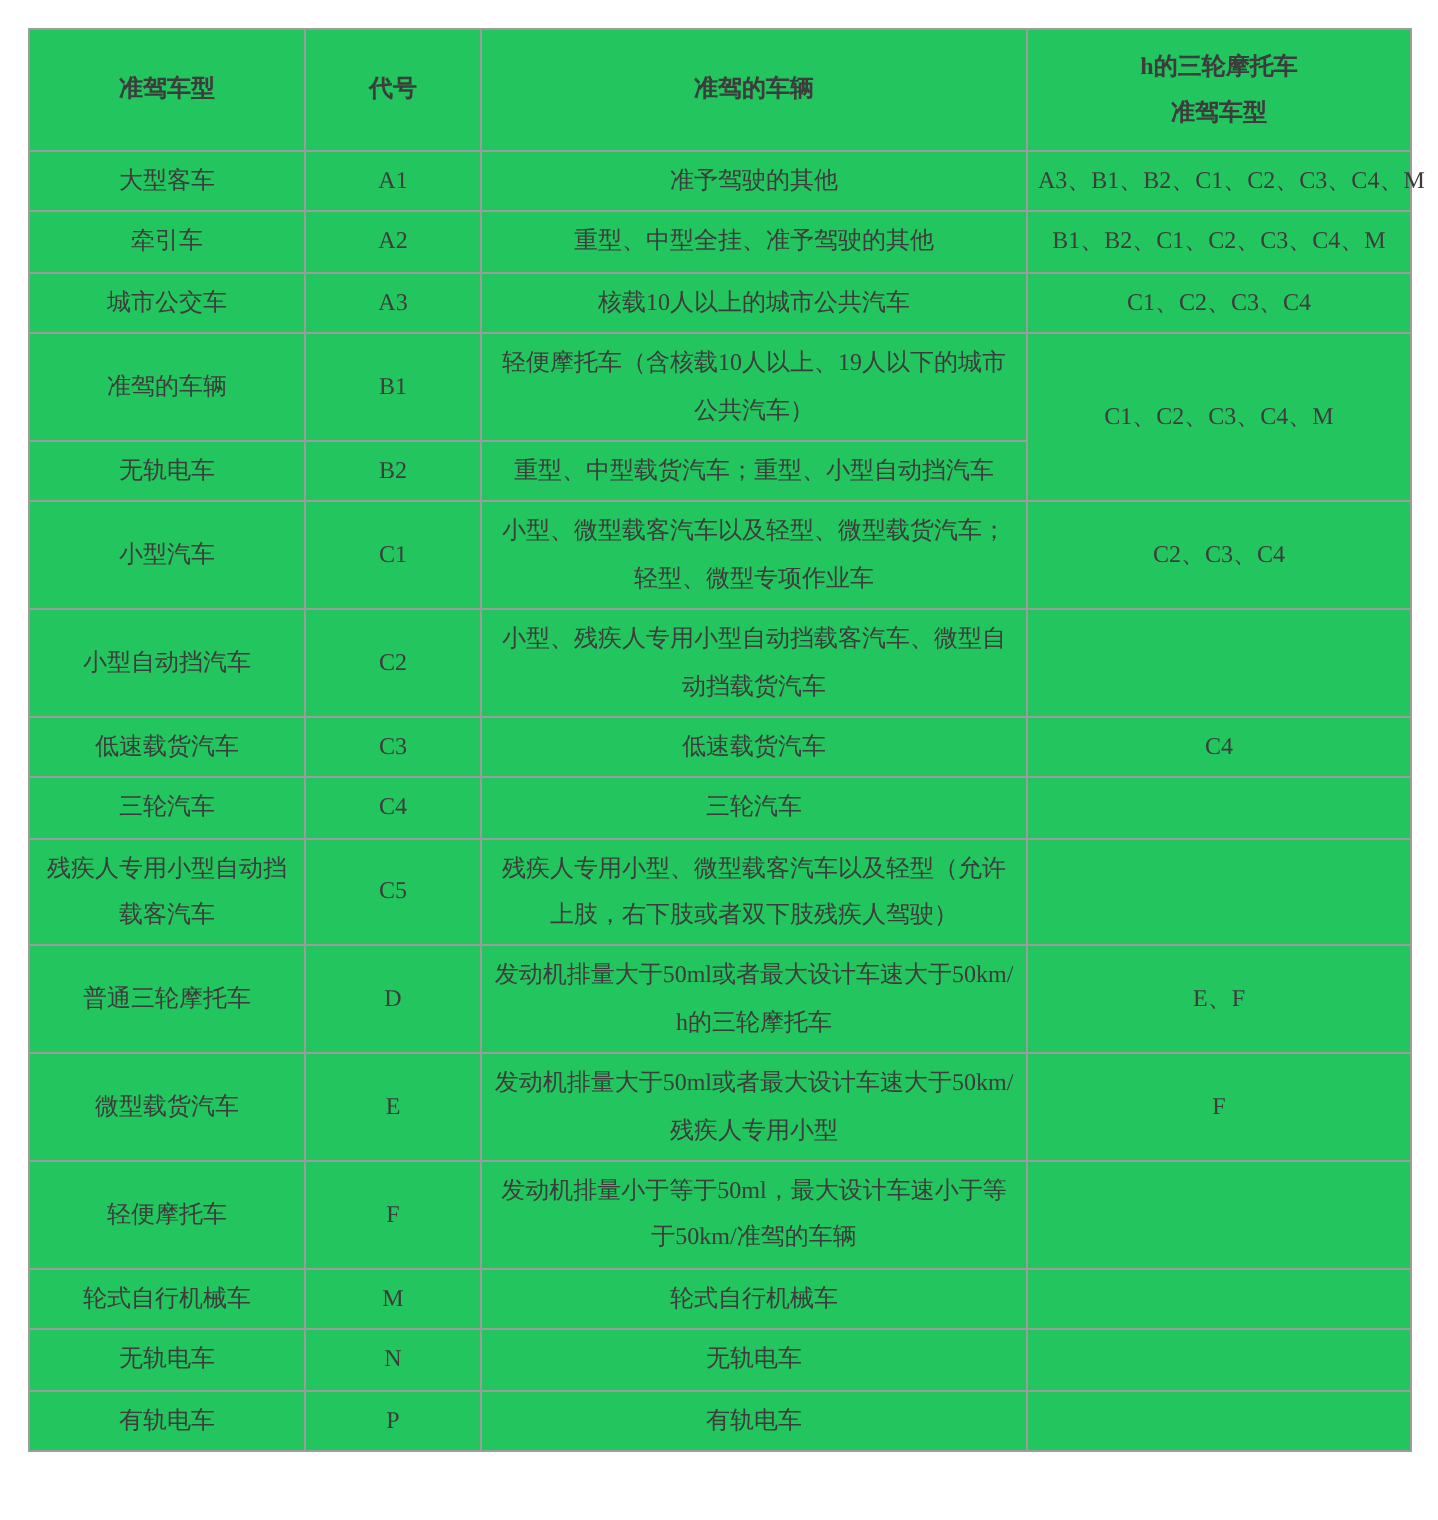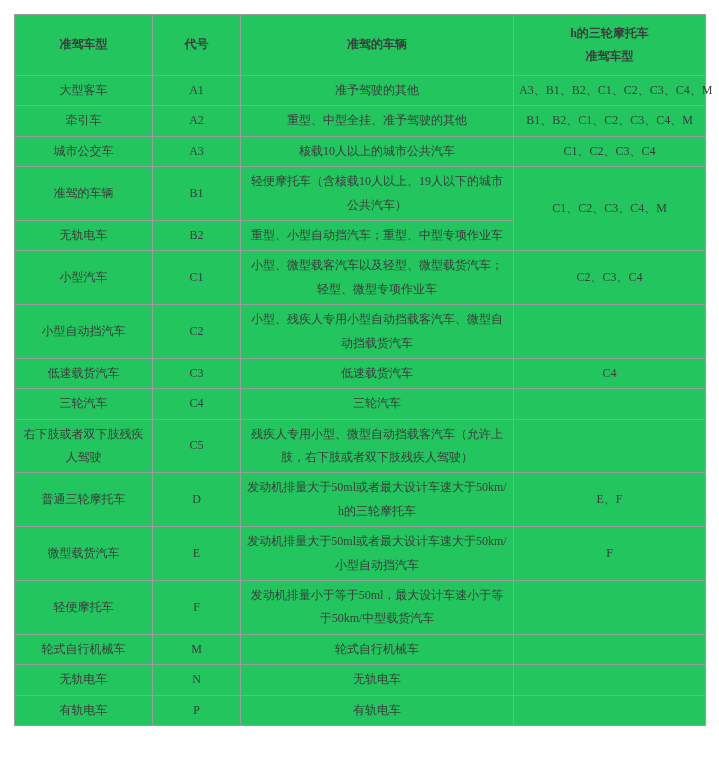--- a/index.html
+++ b/index.html
@@ -89,21 +89,21 @@
         </tr>
         <tr>
           <td>准驾的车辆</td>
           <td>B1</td>
           <td>轻便摩托车（含核载10人以上、19人以下的城市公共汽车）</td>
           <td class="cell-other" rowspan="2">C1、C2、C3、C4、M</td>
         </tr>
         <tr>
           <td>无轨电车</td>
           <td>B2</td>
-          <td>重型、小型自动挡汽车；重型、中型专项作业车</td>
+          <td>重型、中型载货汽车；重型、小型自动挡汽车</td>
         </tr>
         <tr>
           <td>小型汽车</td>
           <td>C1</td>
           <td>小型、微型载客汽车以及轻型、微型载货汽车；轻型、微型专项作业车</td>
           <td class="cell-other">C2、C3、C4</td>
         </tr>
         <tr>
           <td>小型自动挡汽车</td>
           <td>C2</td>
@@ -116,41 +116,41 @@
           <td>低速载货汽车</td>
           <td class="cell-other">C4</td>
         </tr>
         <tr>
           <td>三轮汽车</td>
           <td>C4</td>
           <td>三轮汽车</td>
           <td class="cell-other"></td>
         </tr>
         <tr>
-          <td>右下肢或者双下肢残疾人驾驶</td>
+          <td>残疾人专用小型自动挡载客汽车</td>
           <td>C5</td>
-          <td>残疾人专用小型、微型自动挡载客汽车（允许上肢，右下肢或者双下肢残疾人驾驶）</td>
+          <td>残疾人专用小型、微型载客汽车以及轻型（允许上肢，右下肢或者双下肢残疾人驾驶）</td>
           <td class="cell-other"></td>
         </tr>
         <tr>
           <td>普通三轮摩托车</td>
           <td>D</td>
           <td>发动机排量大于50ml或者最大设计车速大于50km/h的三轮摩托车</td>
           <td class="cell-other">E、F</td>
         </tr>
         <tr>
           <td>微型载货汽车</td>
           <td>E</td>
-          <td>发动机排量大于50ml或者最大设计车速大于50km/小型自动挡汽车</td>
+          <td>发动机排量大于50ml或者最大设计车速大于50km/残疾人专用小型</td>
           <td class="cell-other">F</td>
         </tr>
         <tr>
           <td>轻便摩托车</td>
           <td>F</td>
-          <td>发动机排量小于等于50ml，最大设计车速小于等于50km/中型载货汽车</td>
+          <td>发动机排量小于等于50ml，最大设计车速小于等于50km/准驾的车辆</td>
           <td class="cell-other"></td>
         </tr>
         <tr>
           <td>轮式自行机械车</td>
           <td>M</td>
           <td>轮式自行机械车</td>
           <td class="cell-other"></td>
         </tr>
         <tr>
           <td>无轨电车</td>

